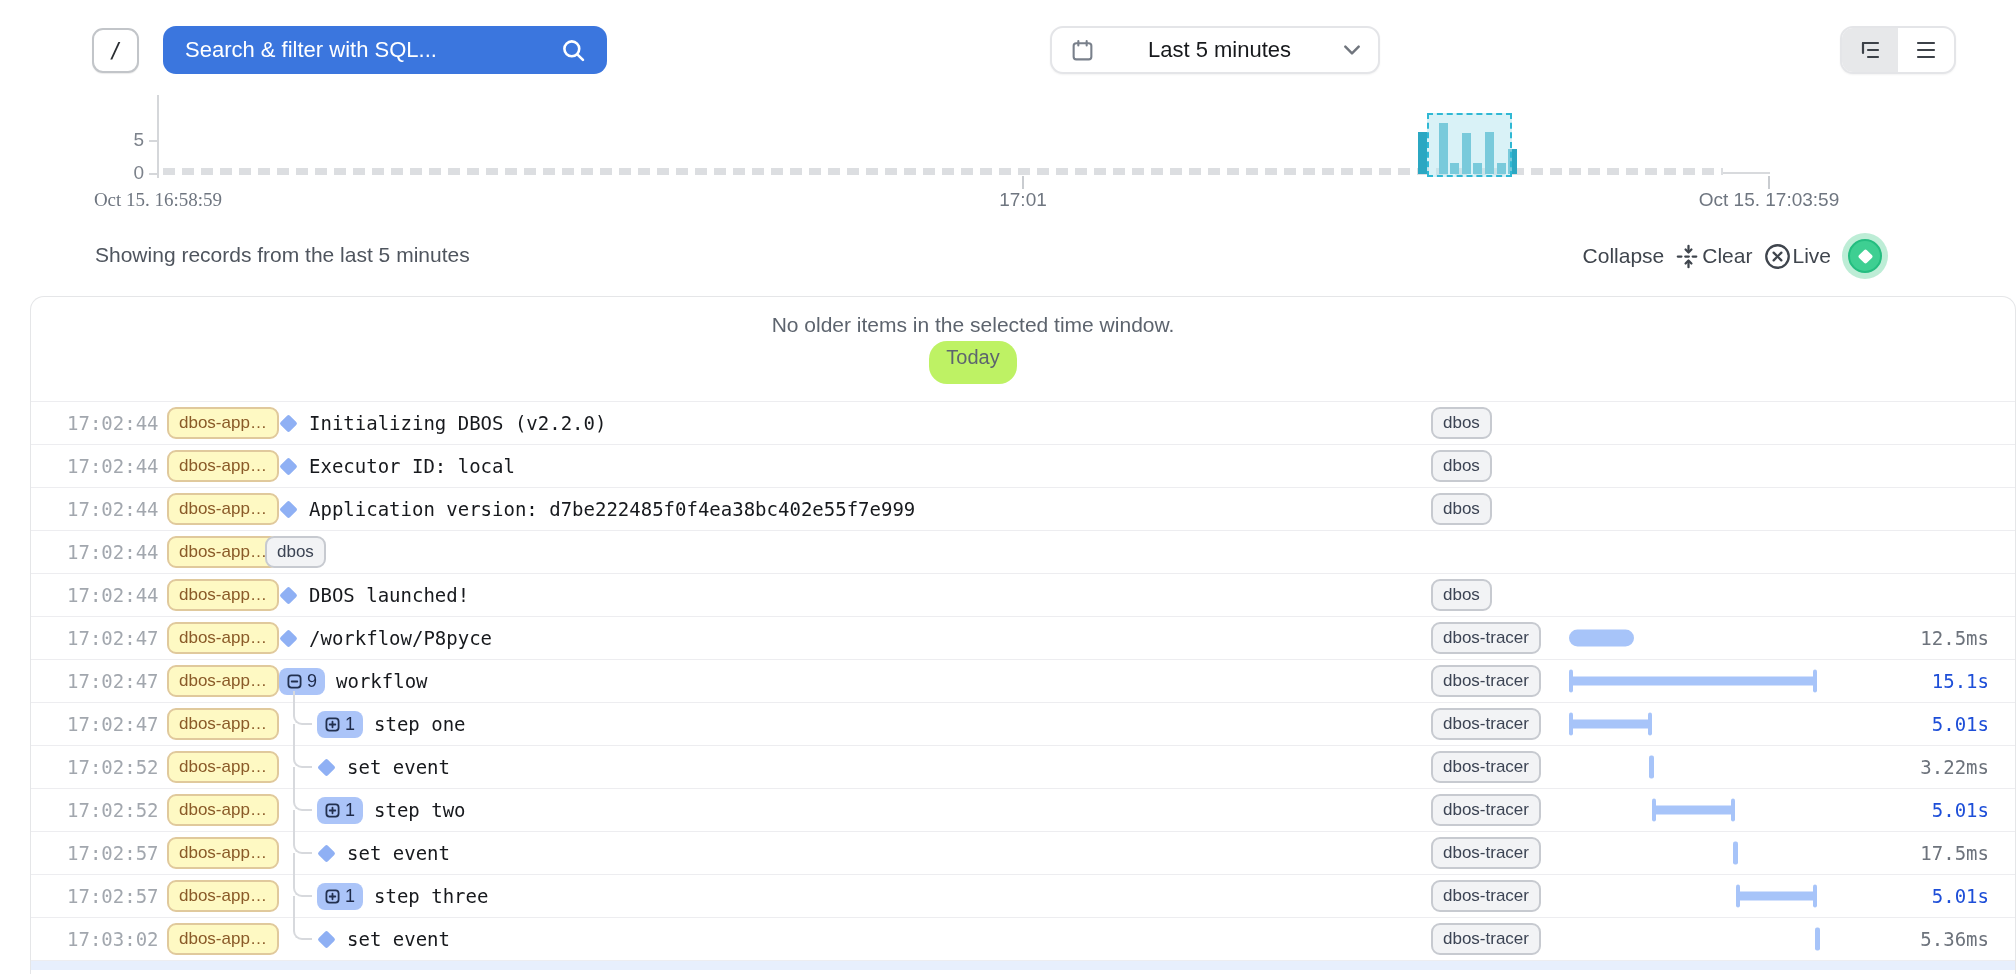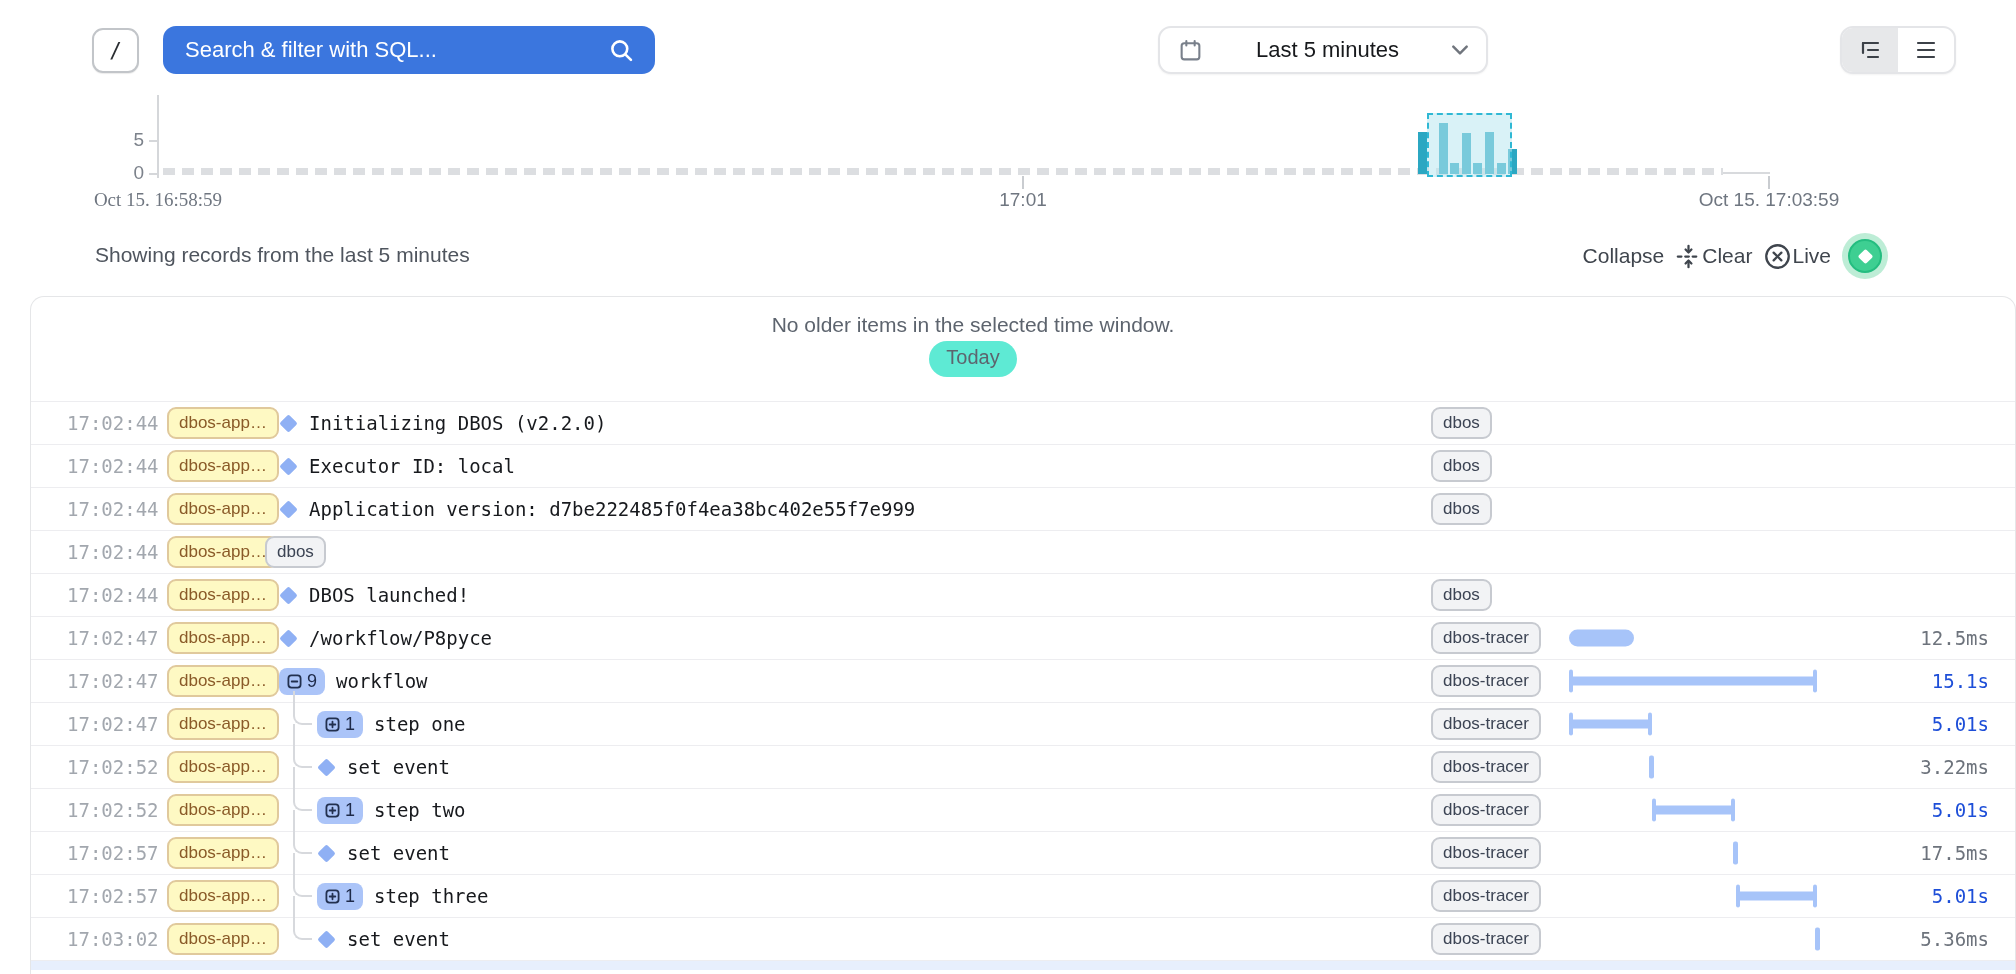--- a/index.html
+++ b/index.html
@@ -5,21 +5,21 @@
   * { margin:0; padding:0; box-sizing:border-box; }
   html,body { background:#fff; }
   .page { position:relative; width:2016px; height:974px; overflow:hidden; background:#fff;
           font-family:"Liberation Sans", sans-serif; color:#17191c; }
   .mono { font-family:"DejaVu Sans Mono", monospace; }
 
   
   .keycap { position:absolute; left:92px; top:28px; width:47px; height:45px; border:2px solid #c2c5c9;
             border-radius:11px; background:#fff; display:flex; align-items:center; justify-content:center;
             font-family:"DejaVu Sans Mono",monospace; font-size:21px; color:#2a2d31; box-shadow:0 1px 1px rgba(0,0,0,.08); }
-  .search-btn { position:absolute; left:163px; top:26px; width:492px; height:48px; background:#3b76de;
+  .search-btn { position:absolute; left:163px; top:26px; width:444px; height:48px; background:#3b76de;
             border:none; border-radius:13px; display:flex; align-items:center; justify-content:space-between;
             padding:0 20px 0 22px; color:#fff; font-size:22px; font-family:"Liberation Sans",sans-serif; cursor:pointer; }
   .hbtn { position:absolute; top:26px; height:48px; background:#fff; border:2px solid #e4e5e8; border-radius:13px;
             display:flex; align-items:center; gap:12px; padding:0 18px; font-size:22px; color:#17191c;
             box-shadow:0 1px 2px rgba(0,0,0,.05); cursor:pointer; font-family:"Liberation Sans",sans-serif; }
   .hbtn .grow { flex:1; }
   .seg { position:absolute; left:1840px; top:26px; width:116px; height:48px; background:#fff; border:2px solid #e4e5e8;
             border-radius:13px; display:flex; overflow:hidden; box-shadow:0 1px 2px rgba(0,0,0,.05); }
   .seg > button { flex:1; border:none; background:transparent; display:flex; align-items:center; justify-content:center; cursor:pointer; }
   .seg > button.sel { background:#e7e8ea; }
@@ -45,21 +45,21 @@
   .live-ring { width:46px; height:46px; border-radius:50%; background:#bdedd6; display:flex; align-items:center; justify-content:center; }
   .live-dot  { width:34px; height:34px; border-radius:50%; background:#3ecf92; border:2px solid #24bd80;
                display:flex; align-items:center; justify-content:center; }
   .live-diamond { width:11px; height:11px; background:#fff; transform:rotate(45deg); border-radius:2px; }
 
   
   .panel { position:absolute; left:30px; top:296px; width:1986px; height:678px; background:#fff;
            border:1px solid #e5e6e8; border-bottom:none; border-radius:14px 14px 0 0; overflow:hidden; }
   .empty-msg { height:44px; padding-top:16px; text-align:center; padding-right:100px; font-size:21px; color:#5d646e; }
   .pill-row { height:46px; display:flex; justify-content:center; padding-right:100px; }
-  .pill { background:#5eead4; border-radius:18px; padding:5px 17px; font-size:20px; color:#5d646e; height:36px; }
+  .pill { background:#bef264; border-radius:18px; padding:5px 17px; font-size:20px; color:#5d646e; height:43px; }
   .rows { margin-top:14px; }
 
   .row { display:flex; align-items:center; height:43px; border-top:1px solid #ededf0; padding-left:36px; padding-right:26px; }
   .c-time { width:86px; flex:none; text-align:right; font-size:19px; color:#a2a7ae; }
   .c-app  { width:98px; flex:none; margin-left:14px; }
   .badge  { display:inline-flex; align-items:center; justify-content:center; border-radius:9px; font-size:17px; padding:4px 10px; white-space:nowrap; }
   .badge-app { background:#fef9c3; border:2px solid #e0c99c; color:#8a5a28; }
   .badge-src { background:#f2f3f5; border:2px solid #c7cad0; color:#3c4454; }
   .c-content { position:relative; flex:1; min-width:0; margin-left:14px; display:flex; align-items:center; gap:11px; height:100%; }
   .c-content.indent { padding-left:38px; }
@@ -94,21 +94,21 @@
   <button class="search-btn">
     <span>Search &amp; filter with SQL...</span>
     <span>
       <svg width="27" height="27" viewBox="0 0 24 24" fill="none" stroke="#fff" stroke-width="2.3" stroke-linecap="round">
         <circle cx="10.5" cy="10.5" r="6.6"></circle>
           <line x1="15.6" y1="15.6" x2="20.4" y2="20.4"></line>
       </svg>
     </span>
   </button>
 
-  <button class="hbtn" style="left:1158px; width:330px;">
+  <button class="hbtn" style="left:1050px; width:330px;">
     <span>
       <svg width="25" height="25" viewBox="0 0 24 24" fill="none" stroke="#79808b" stroke-width="2" stroke-linecap="round">
         <rect x="3.5" y="5" width="17" height="15.5" rx="2.5"></rect>
           <line x1="8" y1="2.8" x2="8" y2="7.2"></line>
           <line x1="16" y1="2.8" x2="16" y2="7.2"></line>
       </svg>
     </span>
     <span class="grow">Last 5 minutes</span>
     <span>
       <svg width="16" height="10" viewBox="0 0 14 9" fill="none" stroke="#70757d" stroke-width="2.2" stroke-linecap="round" stroke-linejoin="round">

